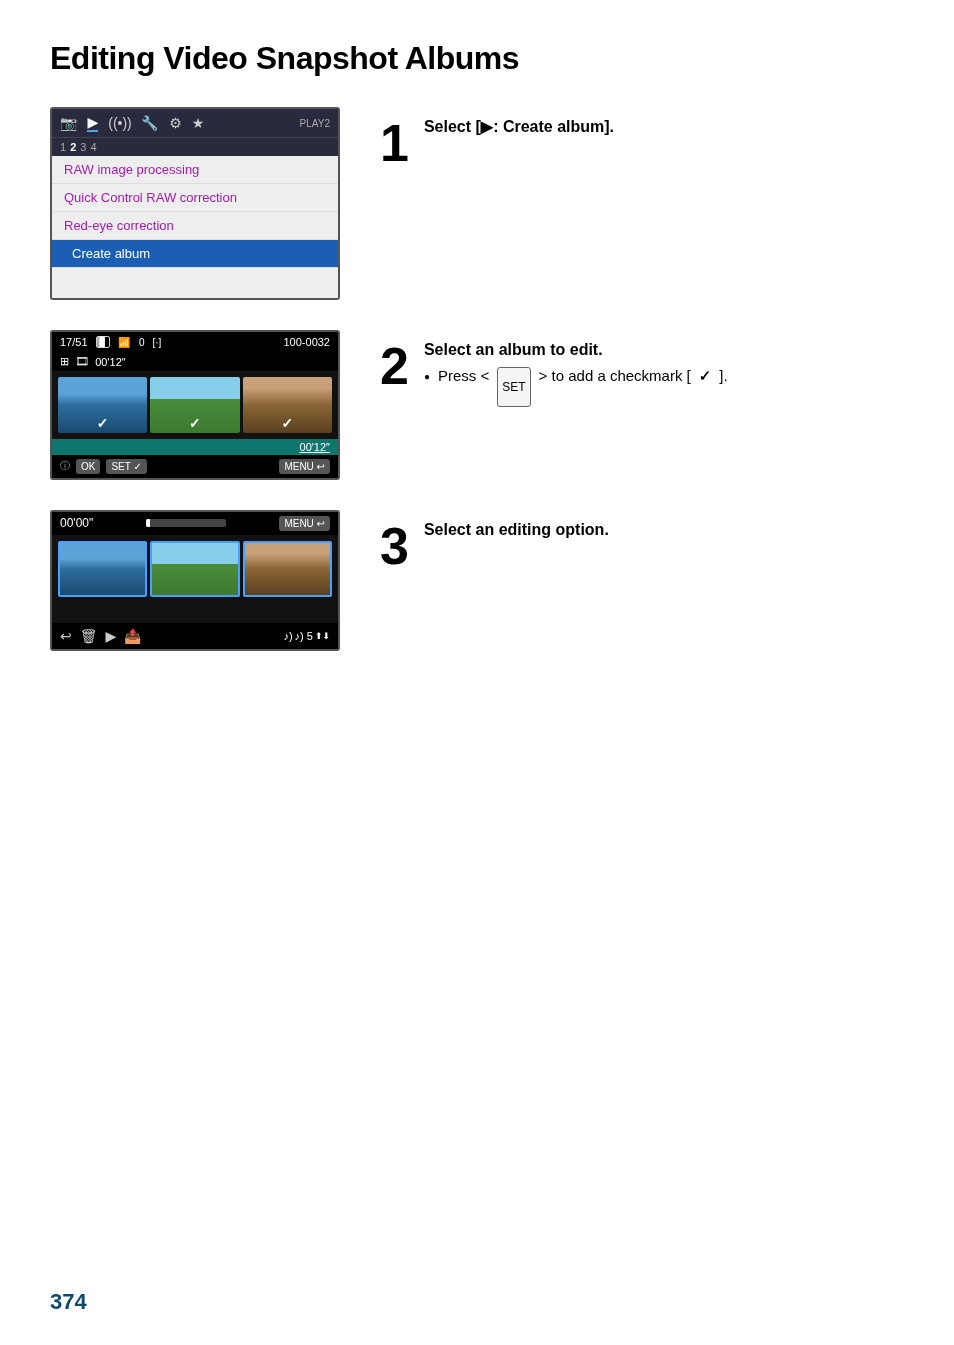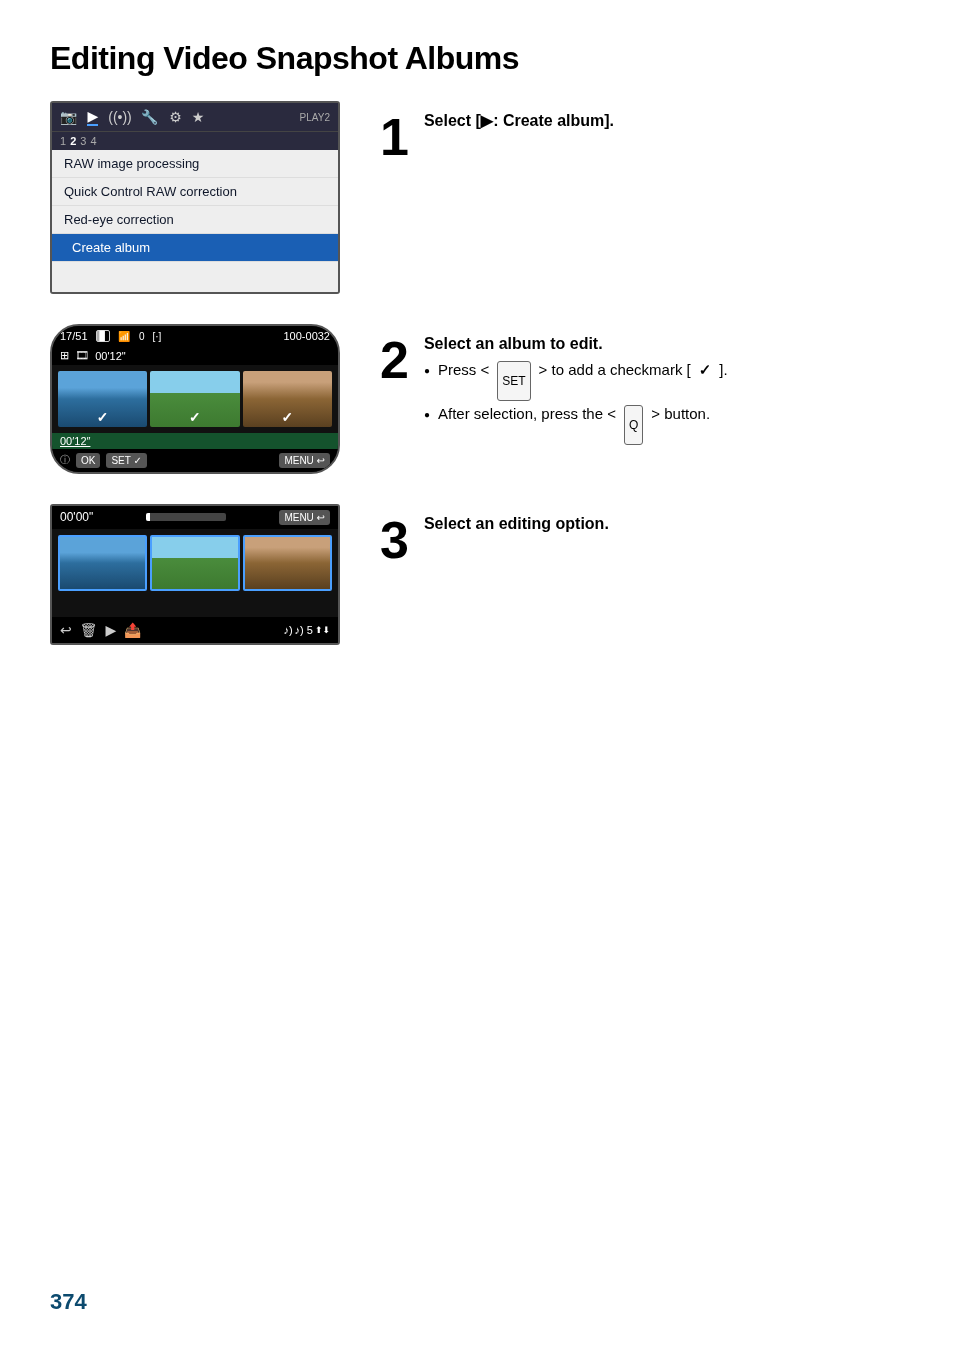--- a/index.html
+++ b/index.html
@@ -8,21 +8,21 @@
       min-height: 1345px;
       background: #ffffff;
       font-family: Arial, sans-serif;
       color: #000;
       padding: 40px 50px 40px 50px;
     }
 
     h1 {
       font-size: 32px;
       font-weight: 900;
-      margin-bottom: 24px;
+      margin-bottom: 30px;
       letter-spacing: -0.5px;
     }
 
     .step-content {
       flex: 1;
     }
 
     .step-title {
       font-size: 16px;
       font-weight: 700;
@@ -104,34 +104,33 @@
       font-weight: bold;
     }
 
     .menu-items {
       background: #eee;
     }
 
     .menu-item {
       padding: 6px 12px;
       font-size: 13px;
-      color: #0f172a;
+      color: #a21caf;
       border-bottom: 1px solid #ddd;
     }
 
     .menu-item.selected {
       background: #1a5fb4;
       color: #fff;
       padding-left: 20px;
     }
 
     
     .album-screen {
       background: #111;
-      border-radius: 29px;
     }
 
     .album-top-bar {
       display: flex;
       justify-content: space-between;
       align-items: center;
       padding: 4px 8px;
       background: #000;
       color: #fff;
       font-size: 11px;
@@ -373,40 +372,39 @@
           <span class="thumb-check">✓</span>
         </div>
         <div class="album-thumb thumb-field">
           <span class="thumb-check">✓</span>
         </div>
         <div class="album-thumb thumb-dog">
           <span class="thumb-check">✓</span>
         </div>
       </div>
 
-      <div style="text-align:left;padding:2px 8px;background:#14532d;color:#fff;font-size:11px;text-decoration:underline;">00′12″</div>
+      <div style="text-align:right;padding:2px 8px;background:#0f766e;color:#fff;font-size:11px;text-decoration:underline;">00′12″</div>
 
       <div class="album-bottom-bar">
         <div style="display:flex;gap:6px;align-items:center;">
           <span style="font-size:10px;color:#aaa;">ⓘ</span>
           <span class="btn-pill">OK</span>
           <span class="btn-pill">SET ✓</span>
         </div>
         <span class="btn-pill">MENU ↩</span>
       </div>
     </div>
   </div>
 
   <div style="display:flex;align-items:flex-start;gap:15px;padding-top:10px;">
     <span class="step-num-big">2</span>
     <div class="step-content">
       <div class="step-title">Select an album to edit.</div>
       <ul class="step-bullets">
         <li>Press &lt;<kbd>SET</kbd>&gt; to add a checkmark [<strong>✓</strong>].</li>
-        <li>After selection, press the &lt;<kbd>Q</kbd>&gt; button.</li>
       </ul>
     </div>
   </div>
 </div>
 
 <div class="steps-wrapper">
 
   <div>
     <div class="camera-screen edit-screen">
 

